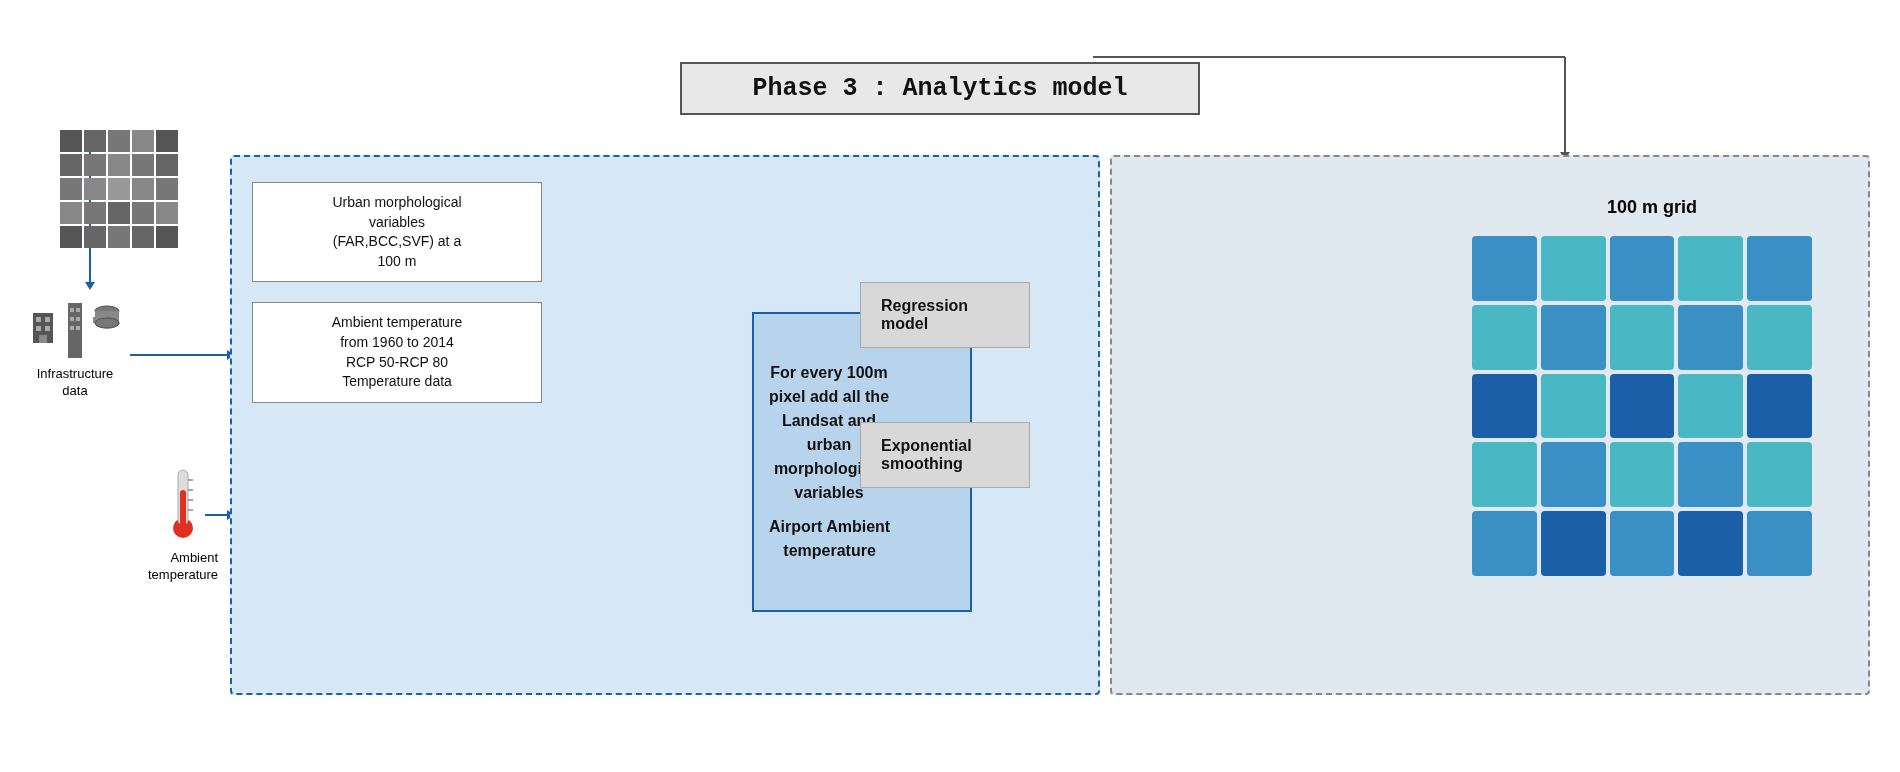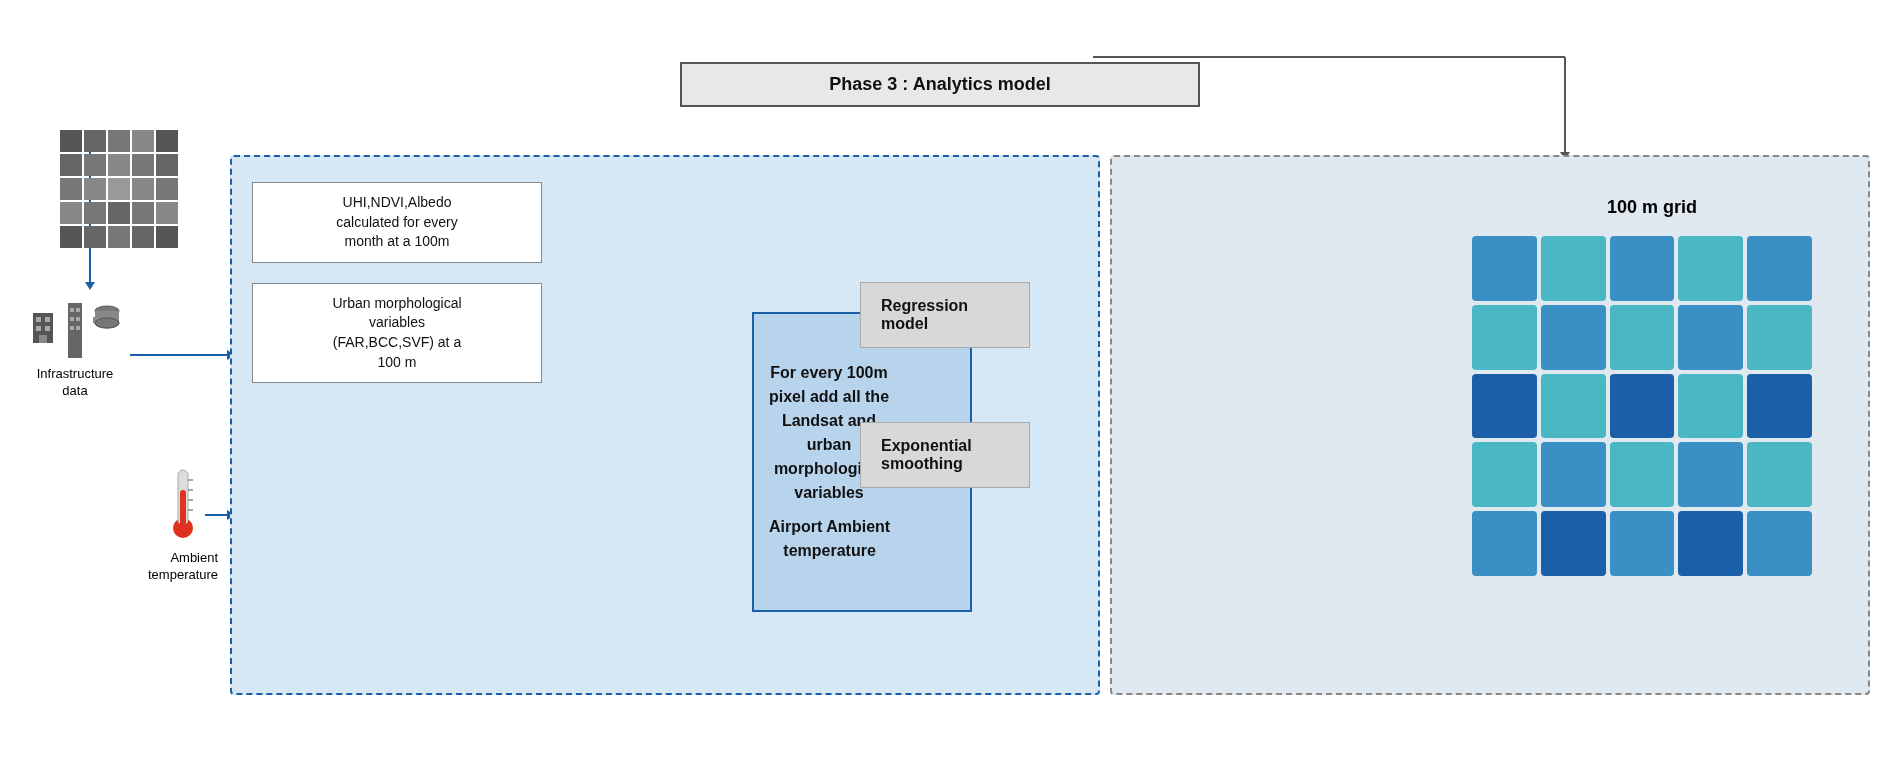--- a/index.html
+++ b/index.html
@@ -23,23 +23,24 @@
       position: absolute;
       top: 62px;
       left: 680px;
       width: 520px;
       background: #e8e8e8;
       border: 2px solid #555;
       padding: 10px 20px;
       text-align: center;
     }
     .phase-title-box span {
-      font-size: 18px;
+      font-size: 25px;
       font-weight: bold;
       color: #111;
+      font-family: Liberation Mono, monospace;
     }
 
     
     .input-phase2-box {
       position: absolute;
       top: 5px;
       left: 1310px;
       width: 510px;
       background: #d8d8d8;
       border: 2px solid #888;
@@ -341,29 +342,31 @@
       <line x1="25" y1="40" x2="30" y2="40" stroke="#888" stroke-width="1.5"></line>
       <line x1="25" y1="50" x2="30" y2="50" stroke="#888" stroke-width="1.5"></line>
     </svg>
     <div style="font-size:13px; line-height:1.3; margin-top:6px;text-align:right;">Ambient<br>temperature</div>
   </div>
 
   <div class="phase3-dashed">
 
     <div class="left-sub-area">
       <div class="data-box">
-        <span style="white-space:pre-line;">UHI,NDVI,Albedo
-calculated for every
-month at a 100m</span>
-      </div>
-      <div class="data-box">
         <span style="white-space:pre-line;">Urban morphological
 variables
 (FAR,BCC,SVF) at a
 100 m</span>
+      </div>
+      <div class="data-box">
+        <span style="white-space:pre-line;">Ambient temperature
+from 1960 to 2014</span>
+        <br>
+        <span style="white-space:pre-line;">RCP 50-RCP 80
+Temperature data</span>
       </div>
     </div>
 
     <div class="center-blue-box">
       <span style="white-space:pre-line; margin-bottom:10px;">For every 100m
 pixel add all the
 Landsat and
 urban
 morphological
 variables</span>

